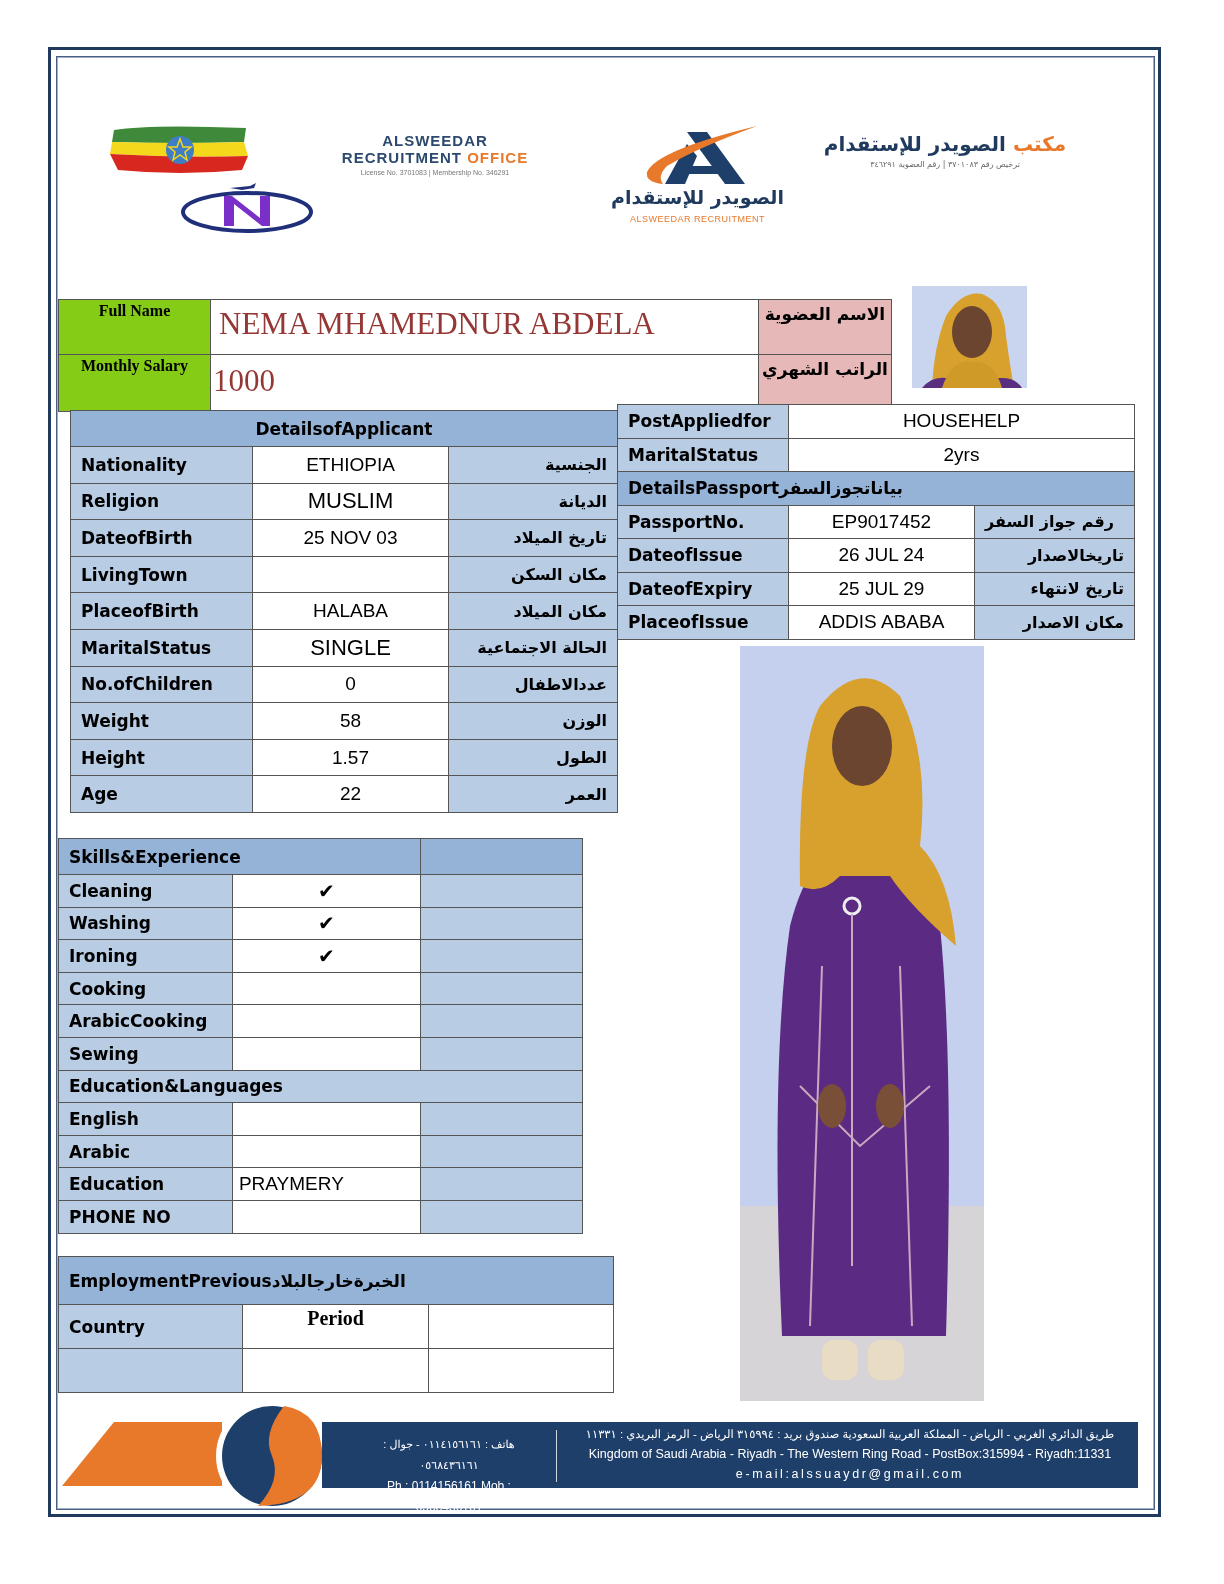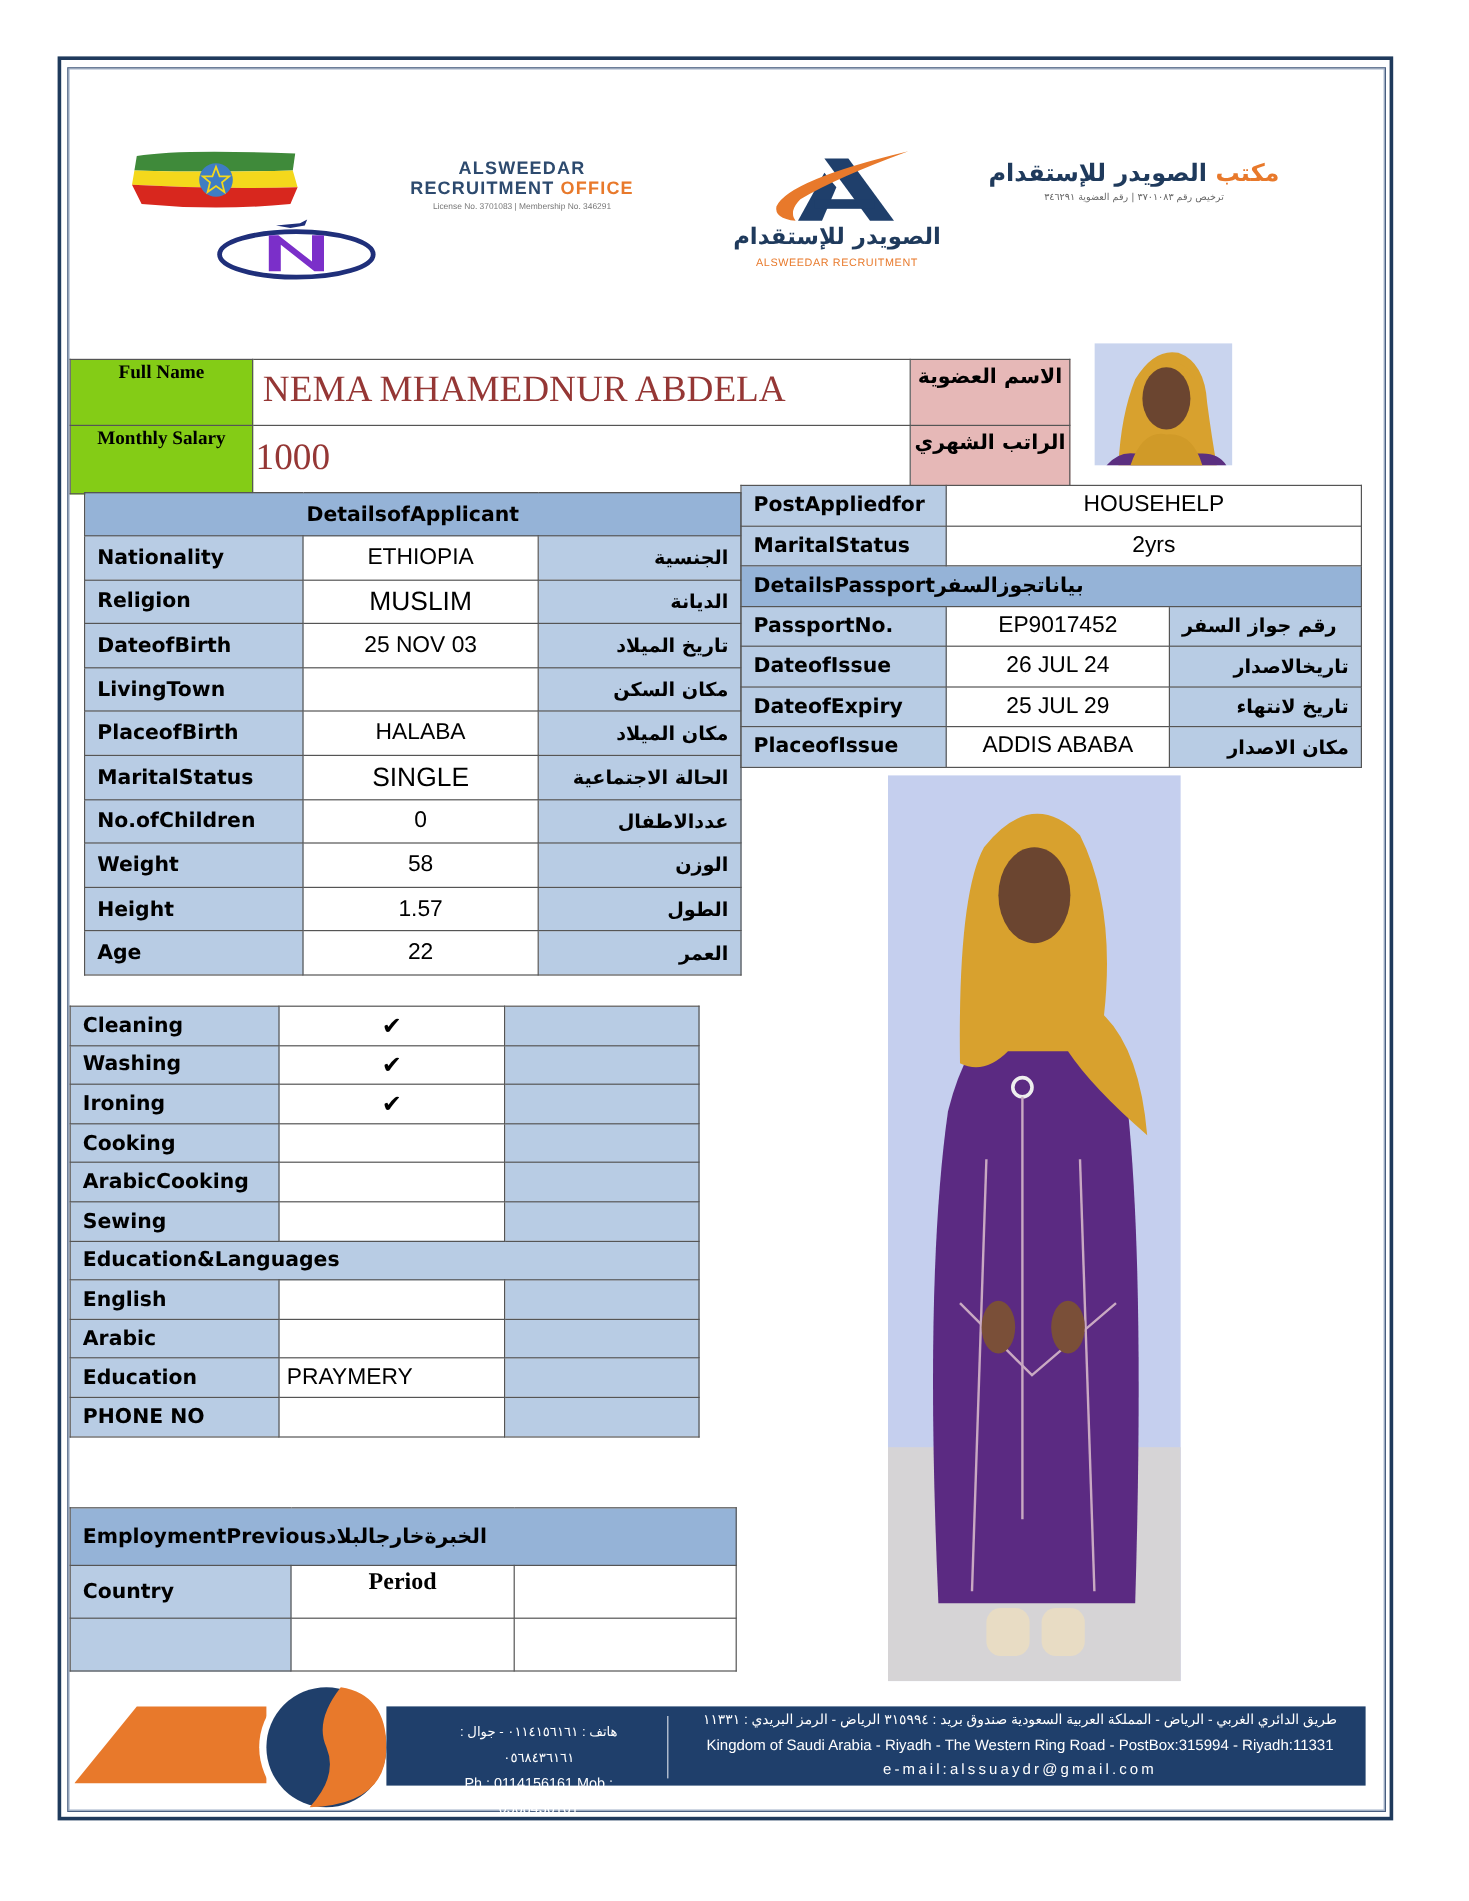--- a/index.html
+++ b/index.html
@@ -227,20 +227,24 @@
   <line x1="160" y1="320" x2="172" y2="680" stroke="#c9a9c2" stroke-width="2"></line>
   <path d="M60 440 L120 500 L190 440" fill="none" stroke="#c9a9c2" stroke-width="2"></path>
   <ellipse cx="92" cy="460" rx="14" ry="22" fill="#7a4f38"></ellipse>
   <ellipse cx="150" cy="460" rx="14" ry="22" fill="#7a4f38"></ellipse>
   <rect x="82" y="694" width="36" height="40" rx="12" fill="#e8dcc4"></rect>
   <rect x="128" y="694" width="36" height="40" rx="12" fill="#e8dcc4"></rect>
 </svg>
 
 <table class="grid skills">
   <tbody>
+      <tr>
+        <td class="hdr" colspan="2" style="height:36px;">Skills&amp;Experience</td>
+        <td class="hdr" style="width:163px;"></td>
+      </tr>
   <tr>
         <td class="lbl" style="width:174px;">Cleaning</td>
         <td class="check" style="width:188px;">✔</td>
         <td class="blank"></td>
       </tr>
   <tr>
         <td class="lbl">Washing</td>
         <td class="check">✔</td>
         <td class="blank"></td>
       </tr>

